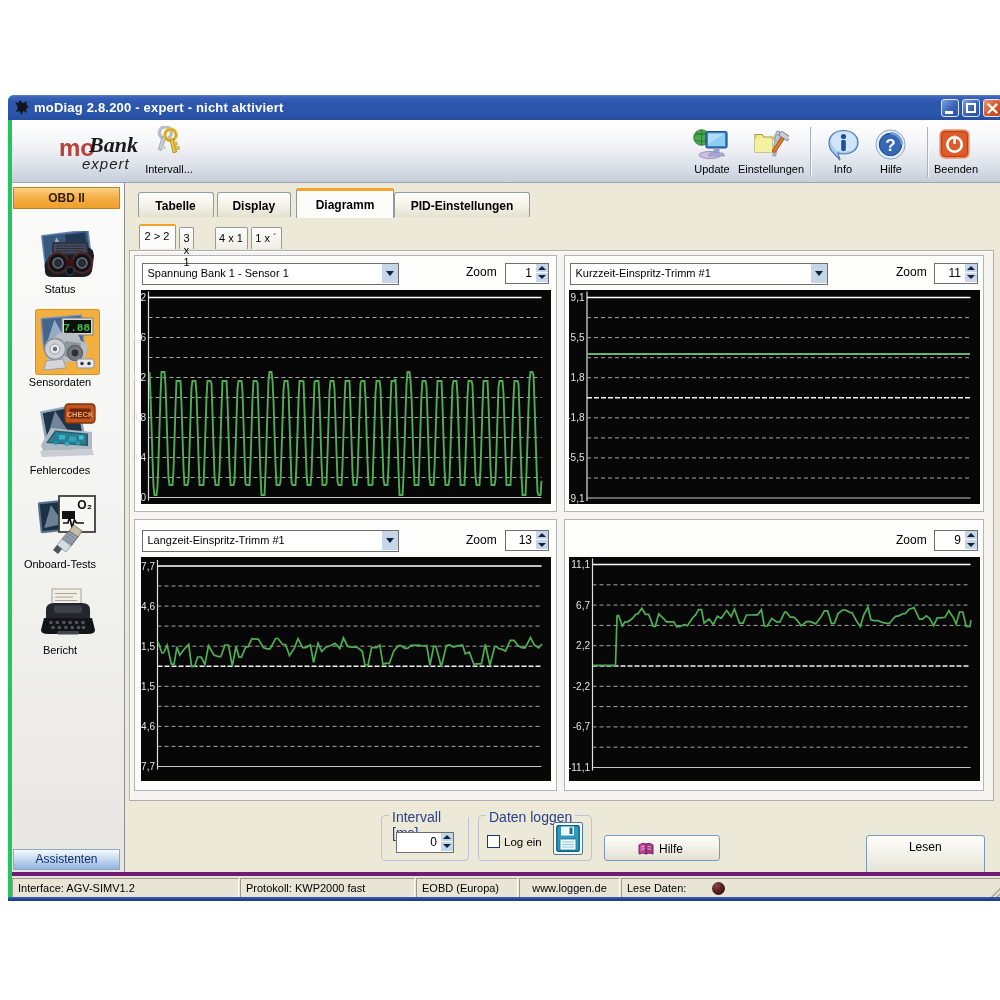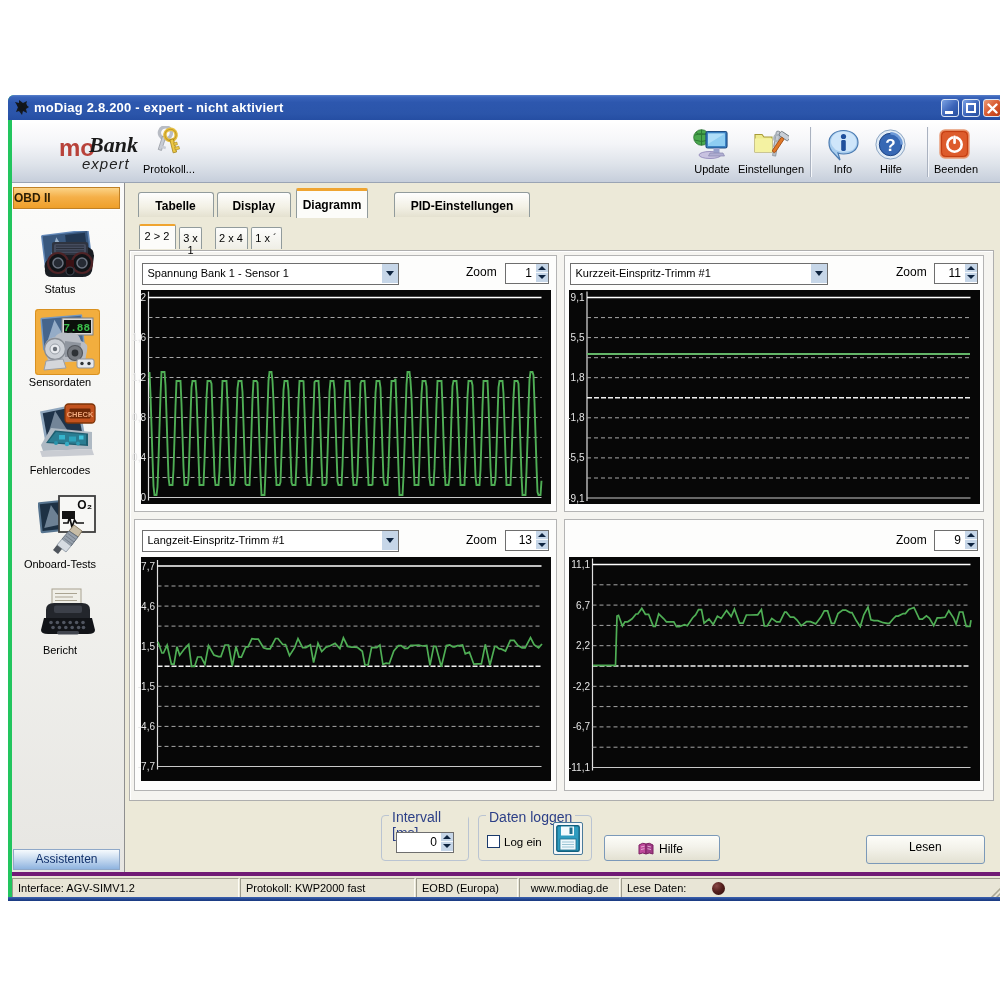--- a/index.html
+++ b/index.html
@@ -13,21 +13,21 @@
 #bclose{left:975px;background:linear-gradient(135deg,#eb9a74 0%,#d95b31 50%,#bc3a12 100%)}
 #inner{position:absolute;left:4px;top:25px;width:992px;height:777px;background:#ece9d8}
 #whitegap{position:absolute;left:0;top:0;width:992px;height:3px;background:#fff}
 #toolbar{position:absolute;left:0;top:3px;width:992px;height:60px;background:linear-gradient(#fefefe 0%,#f4f5f8 35%,#dee3ea 70%,#c6cedb 100%);border-bottom:1px solid #9aa4b4}
 #logo-mo{position:absolute;left:47px;top:11px;font-size:24px;font-weight:bold;color:#b8423a}
 #logo-diag{position:absolute;left:77px;top:9px;font-size:22px;font-weight:bold;font-style:italic;color:#1a1a1a;font-family:"Liberation Serif",serif}
 #logo-exp{position:absolute;left:70px;top:32px;font-size:15px;font-style:italic;color:#222;letter-spacing:1px}
 .tlabel{position:absolute;font-size:11px;color:#000;text-align:center;top:40px}
 .tsep{position:absolute;top:4px;width:1px;height:50px;background:#aab2c0;box-shadow:1px 0 0 #f5f7fa}
 #sidebar{position:absolute;left:0;top:63px;width:113px;height:689px;background:linear-gradient(180deg,#fbfbfa 0%,#f2f2ef 55%,#e7e6e2 100%);border-right:1px solid #8f8f8f}
-#obdhdr{position:absolute;left:1px;top:4px;width:107px;height:22px;background:linear-gradient(#fbd387 0%,#f5b049 45%,#ee9f2a 100%);border:1px solid #c08025;box-shadow:0 1px 0 #fff;text-align:left;font-size:12px;font-weight:bold;color:#2c1f05;line-height:21px}
+#obdhdr{position:absolute;left:1px;top:4px;width:107px;height:22px;background:linear-gradient(#fbd387 0%,#f5b049 45%,#ee9f2a 100%);border:1px solid #c08025;box-shadow:0 1px 0 #fff;text-align:center;font-size:12px;font-weight:bold;color:#2c1f05;line-height:21px}
 .slabel{position:absolute;width:96px;text-align:center;font-size:11px;color:#000}
 #assist{position:absolute;left:1px;top:666px;width:107px;height:21px;background:linear-gradient(#f6fafd 0%,#cfe0f2 40%,#8fb4e0 100%);border:1px solid #8fa8c8;text-align:center;font-size:12px;color:#10306b;line-height:19px}
 #main{position:absolute;left:113px;top:63px;width:879px;height:689px;background:#ece9d8}
 .tab{position:absolute;top:8.5px;height:25.5px;background:linear-gradient(#fefefe,#f2f0e4 60%,#e4e1d0);border:1px solid #919b9c;border-bottom:none;border-radius:3px 3px 0 0;font-size:12px;font-weight:bold;text-align:center;color:#000;padding-top:6px;z-index:2}
 .tab.act{top:4.5px;height:30.5px;background:#fcfcf9;border-top:3px solid #efa430;padding-top:7px;z-index:3;border-radius:2px 2px 0 0}
 .stab{position:absolute;top:44px;height:21.5px;background:linear-gradient(#fdfdfc,#efeee6);border:1px solid #919b9c;border-bottom:none;border-radius:2px 2px 0 0;font-size:11px;text-align:center;color:#000;padding-top:4px;z-index:2}
 .stab.act{top:41px;height:24.5px;background:#fcfcfa;border-top:2px solid #efa430;z-index:3}
 #bigbox{position:absolute;left:4px;top:67px;width:864.5px;height:550.5px;background:#f5f4f0;border:1px solid #aeaeae;box-shadow:inset 1px 1px 0 #fff}
 .panel{position:absolute;background:#fdfdfc;border:1px solid #b4b4b4}
 .combo{position:absolute;height:22px;background:#fff;border:1.5px solid #6e6e6e;font-size:11px;color:#000;line-height:19px;padding-left:5px}
@@ -84,21 +84,21 @@
     <rect x="11" y="21" width="4" height="2.6" fill="#c8ccd4"></rect>
   </g>
   <g transform="rotate(-14 18 15)">
     <circle cx="19" cy="9" r="5.6" fill="none" stroke="#e8c040" stroke-width="3.6"></circle>
     <circle cx="19" cy="9" r="5.6" fill="none" stroke="#9a7410" stroke-width="1" opacity=".5"></circle>
     <rect x="17.2" y="13.5" width="3.6" height="13.5" fill="#ecc846" stroke="#a08018" stroke-width=".7"></rect>
     <rect x="20" y="22" width="4.4" height="2.8" fill="#ecc846" stroke="#a08018" stroke-width=".5"></rect>
     <rect x="20" y="17.5" width="3.4" height="2.6" fill="#ecc846" stroke="#a08018" stroke-width=".5"></rect>
   </g>
 </svg>
-<div class="tlabel" style="left:126px;width:62px">Protokoll...</div>
+<div class="tlabel" style="left:126px;width:62px">Intervall...</div>
 <svg class="abs" style="left:681px;top:5px" width="38" height="32" viewBox="0 0 38 32">
   <ellipse cx="17" cy="27" rx="11" ry="3.5" fill="#c8c2e0" stroke="#9a92c0" stroke-width="1"></ellipse>
   <circle cx="8.5" cy="9.5" r="7.8" fill="#4aa84e"></circle>
   <path d="M2 7 Q8.5 4 15 7 M1.5 12 Q8.5 15 15.5 12 M8.5 1.7 L8.5 17.3 M3 4.5 Q8.5 9 14 4.5" stroke="#2c7a34" stroke-width="1" fill="none"></path>
   <circle cx="8.5" cy="9.5" r="7.8" fill="none" stroke="#287030" stroke-width=".8"></circle>
   <g>
    <rect x="13" y="3.5" width="21" height="16.5" rx="1.8" fill="#3c82c4" stroke="#1e4e84" stroke-width="1.2"></rect>
    <rect x="15" y="5.5" width="17" height="12.5" fill="#8ecdf2"></rect>
    <path d="M15 5.5 L32 5.5 L15 16 Z" fill="#b8e2fa" opacity=".8"></path>
    <rect x="20.5" y="20" width="6" height="5" fill="#9aa2cc"></rect>
@@ -254,25 +254,25 @@
       <div class="slabel" style="top:100px">Status</div>
       <div class="slabel" style="top:193px">Sensordaten</div>
       <div class="slabel" style="top:281px">Fehlercodes</div>
       <div class="slabel" style="top:375px">Onboard-Tests</div>
       <div class="slabel" style="top:461px">Bericht</div>
       <div id="assist">Assistenten</div>
     </div>
     <div id="main">
       <div class="tab" style="left:12.5px;width:76px">Tabelle</div>
       <div class="tab" style="left:91.5px;width:74.5px">Display</div>
-      <div class="tab act" style="left:171px;width:72px">Diagramm</div>
+      <div class="tab act" style="left:171px;width:98px">Diagramm</div>
       <div class="tab" style="left:269px;width:136px">PID-Einstellungen</div>
       <div class="stab act" style="left:13.5px;width:37px">2 &gt; 2</div>
-      <div class="stab" style="left:54px;width:23px">3 x 1</div>
-      <div class="stab" style="left:89.5px;width:33px">2 x 4</div>
+      <div class="stab" style="left:54px;width:15px">3 x 1</div>
+      <div class="stab" style="left:89.5px;width:33px">4 x 1</div>
       <div class="stab" style="left:125.5px;width:31px">1 x ´</div>
       <div id="bigbox"></div>
 
 <div class="panel" style="left:8.5px;top:72px;width:423.5px;height:256.5px"></div>
 <div class="panel" style="left:439px;top:72px;width:419.5px;height:256.5px"></div>
 <div class="panel" style="left:8.5px;top:335.5px;width:423.5px;height:272.5px"></div>
 <div class="panel" style="left:439px;top:335.5px;width:419.5px;height:272.5px"></div>
 <div class="combo" style="left:16.5px;top:79.5px;width:257.5px">Spannung Bank 1 - Sensor 1<div class="cbtn"></div></div>
 <div class="combo" style="left:444.5px;top:79.5px;width:258px">Kurzzeit-Einspritz-Trimm #1<div class="cbtn"></div></div>
 <div class="combo" style="left:16.5px;top:347px;width:257.5px">Langzeit-Einspritz-Trimm #1<div class="cbtn"></div></div>
@@ -323,28 +323,28 @@
   </svg>
 </div>
 <div class="btn" style="left:479px;top:652px;width:116px;height:26px">
   <svg class="abs" style="left:32px;top:5px" width="18" height="16" viewBox="0 0 18 16">
     <path d="M2 4 Q6 1 9 3 L9 13 Q6 11 2 13 Z" fill="#c04a9c" stroke="#7a2060" stroke-width="1"></path>
     <path d="M16 4 Q12 1 9 3 L9 13 Q12 11 16 13 Z" fill="#a03a86" stroke="#7a2060" stroke-width="1"></path>
     <path d="M4 6 L7.5 5.2 M4 8.5 L7.5 7.7 M10.5 5.2 L14 6 M10.5 7.7 L14 8.5" stroke="#e8b8d8" stroke-width=".9"></path>
   </svg>
   <span style="position:absolute;left:54px;top:6px">Hilfe</span>
 </div>
-<div class="btn" id="lesen" style="left:740.5px;top:652px;width:119.5px;height:29px;line-height:23px">Lesen</div>
+<div class="btn" id="lesen" style="left:740.5px;top:652px;width:119.5px;height:42px;line-height:23px">Lesen</div>
 
     </div>
     <div id="status">
       <div class="spanel" style="left:0px;width:227px">Interface: AGV-SIMV1.2</div>
       <div class="spanel" style="left:228px;width:175px">Protokoll: KWP2000 fast</div>
       <div class="spanel" style="left:404px;width:102px">EOBD (Europa)</div>
-      <div class="spanel" style="left:507px;width:101px;padding-left:0;text-align:center">www.modiag.de</div>
+      <div class="spanel" style="left:507px;width:101px;padding-left:0;text-align:center">www.loggen.de</div>
       <div class="spanel" style="left:609px;width:381px">Lese Daten:
         <div class="abs" style="left:90px;top:3px;width:13px;height:13px;border-radius:50%;background:radial-gradient(circle at 35% 30%,#8a4a48 0%,#55201e 45%,#2e0c0a 100%)"></div>
       </div>
       <svg class="abs" style="right:1px;top:10px" width="14" height="14" viewBox="0 0 14 14">
           <path d="M13 1 L1 13 M13 6 L6 13 M13 11 L11 13" stroke="#a9a694" stroke-width="1.6"></path>
         </svg>
     </div>
   </div>
   <div id="wbottom"></div>
 </div>

